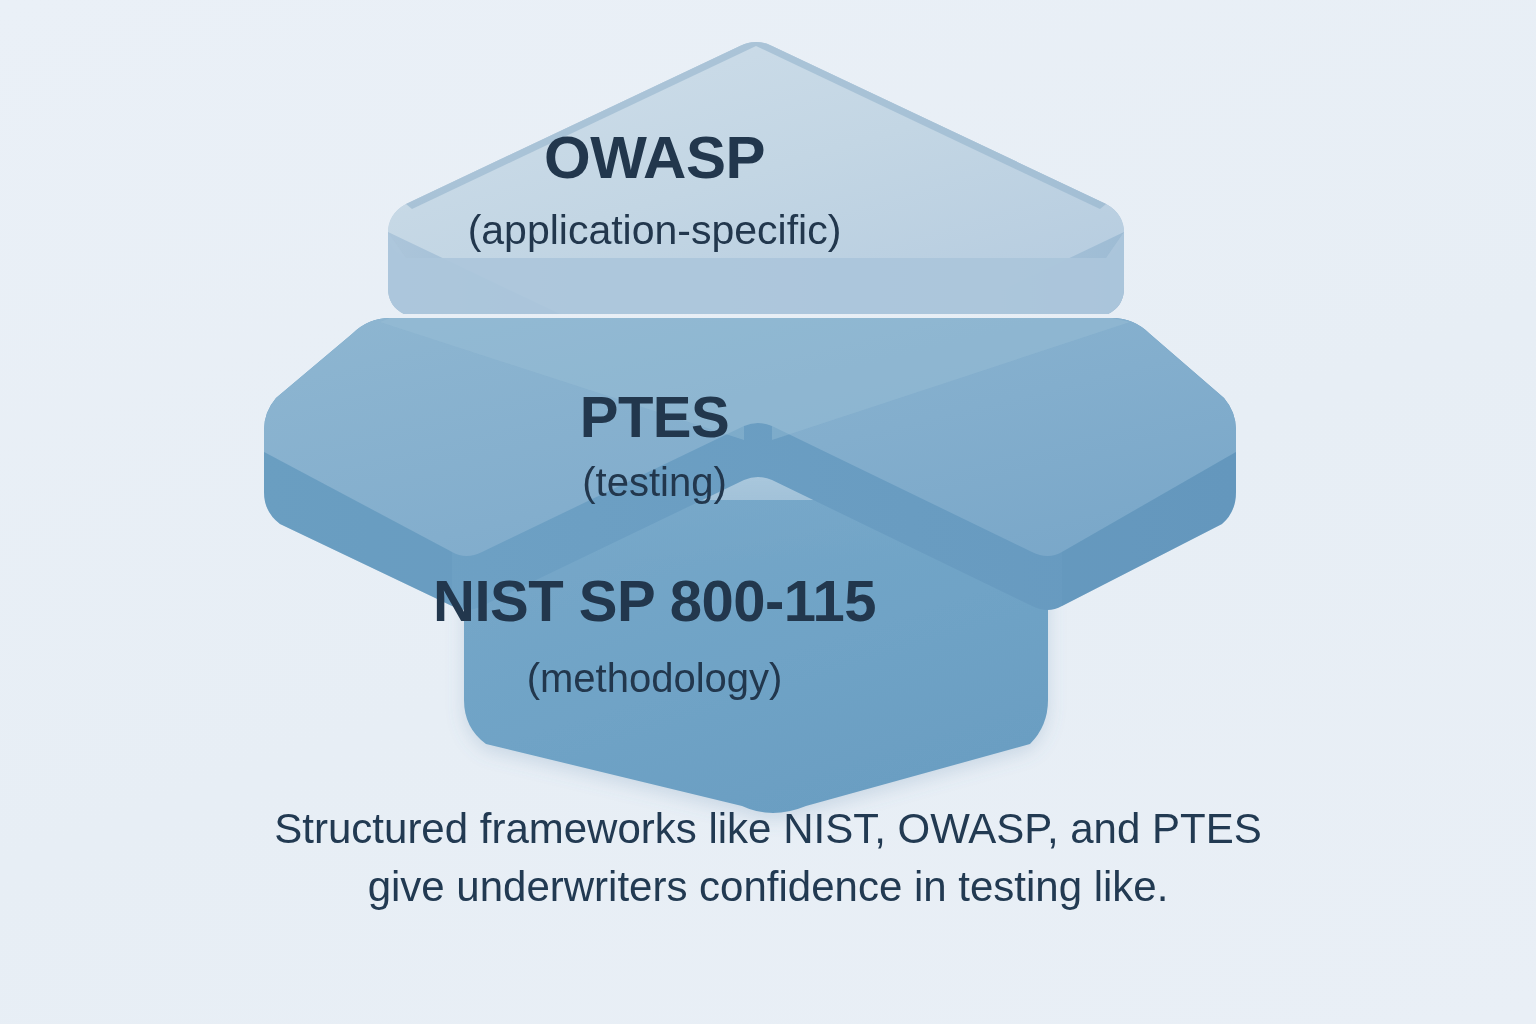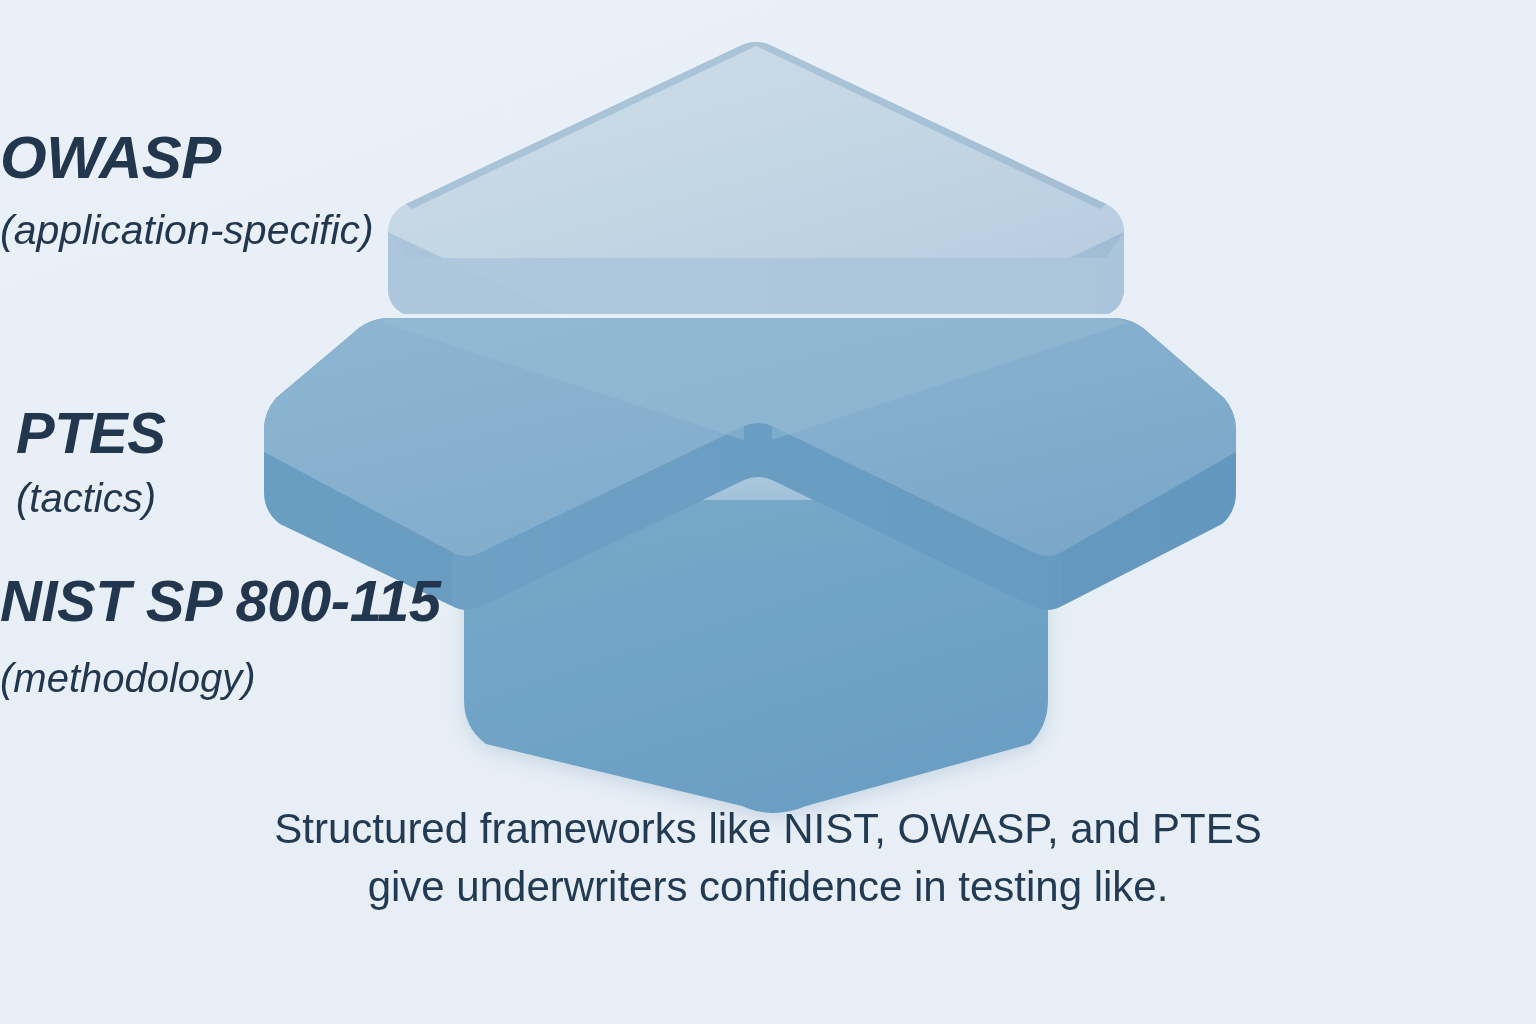--- a/index.html
+++ b/index.html
@@ -23,39 +23,39 @@
     position: absolute;
     left: 0;
     top: 0;
     width: 1536px;
     height: 1024px;
   }
   .layer-labels {
     position: absolute;
     left: 0;
     width: 1309px;
+    text-align: center;
     color: #22374d;
     line-height: 1.0;
-    font-style: italic;
   }
   .lbl-title {
     font-weight: bold;
     letter-spacing: -0.5px;
     display: block;
   }
   .lbl-sub {
     font-weight: normal;
     display: block;
   }
   
   #label-owasp { top: 128px; }
   #label-owasp .lbl-title { font-size: 60px; }
   #label-owasp .lbl-sub { font-size: 41px; margin-top: 22px; }
   
-  #label-ptes { top: 404px; padding-left: 16px; }
+  #label-ptes { top: 388px; }
   #label-ptes .lbl-title { font-size: 58px; }
   #label-ptes .lbl-sub { font-size: 40px; margin-top: 16px; }
   
   #label-nist { top: 572px; }
   #label-nist .lbl-title { font-size: 58px; }
   #label-nist .lbl-sub { font-size: 40px; margin-top: 28px; }
 
   #caption {
     position: absolute;
     left: 0;
@@ -226,21 +226,21 @@
     </g>
   </svg>
 
   <div class="layer-labels" id="label-owasp">
     <span class="lbl-title">OWASP</span>
     <span class="lbl-sub">(application-specific)</span>
   </div>
 
   <div class="layer-labels" id="label-ptes">
     <span class="lbl-title">PTES</span>
-    <span class="lbl-sub">(tactics)</span>
+    <span class="lbl-sub">(testing)</span>
   </div>
 
   <div class="layer-labels" id="label-nist">
     <span class="lbl-title">NIST SP 800-115</span>
     <span class="lbl-sub">(methodology)</span>
   </div>
 
   <div id="caption">
     <span class="cap-line">Structured frameworks like NIST, OWASP, and PTES</span>
     <span class="cap-line">give underwriters confidence in testing like.</span>

